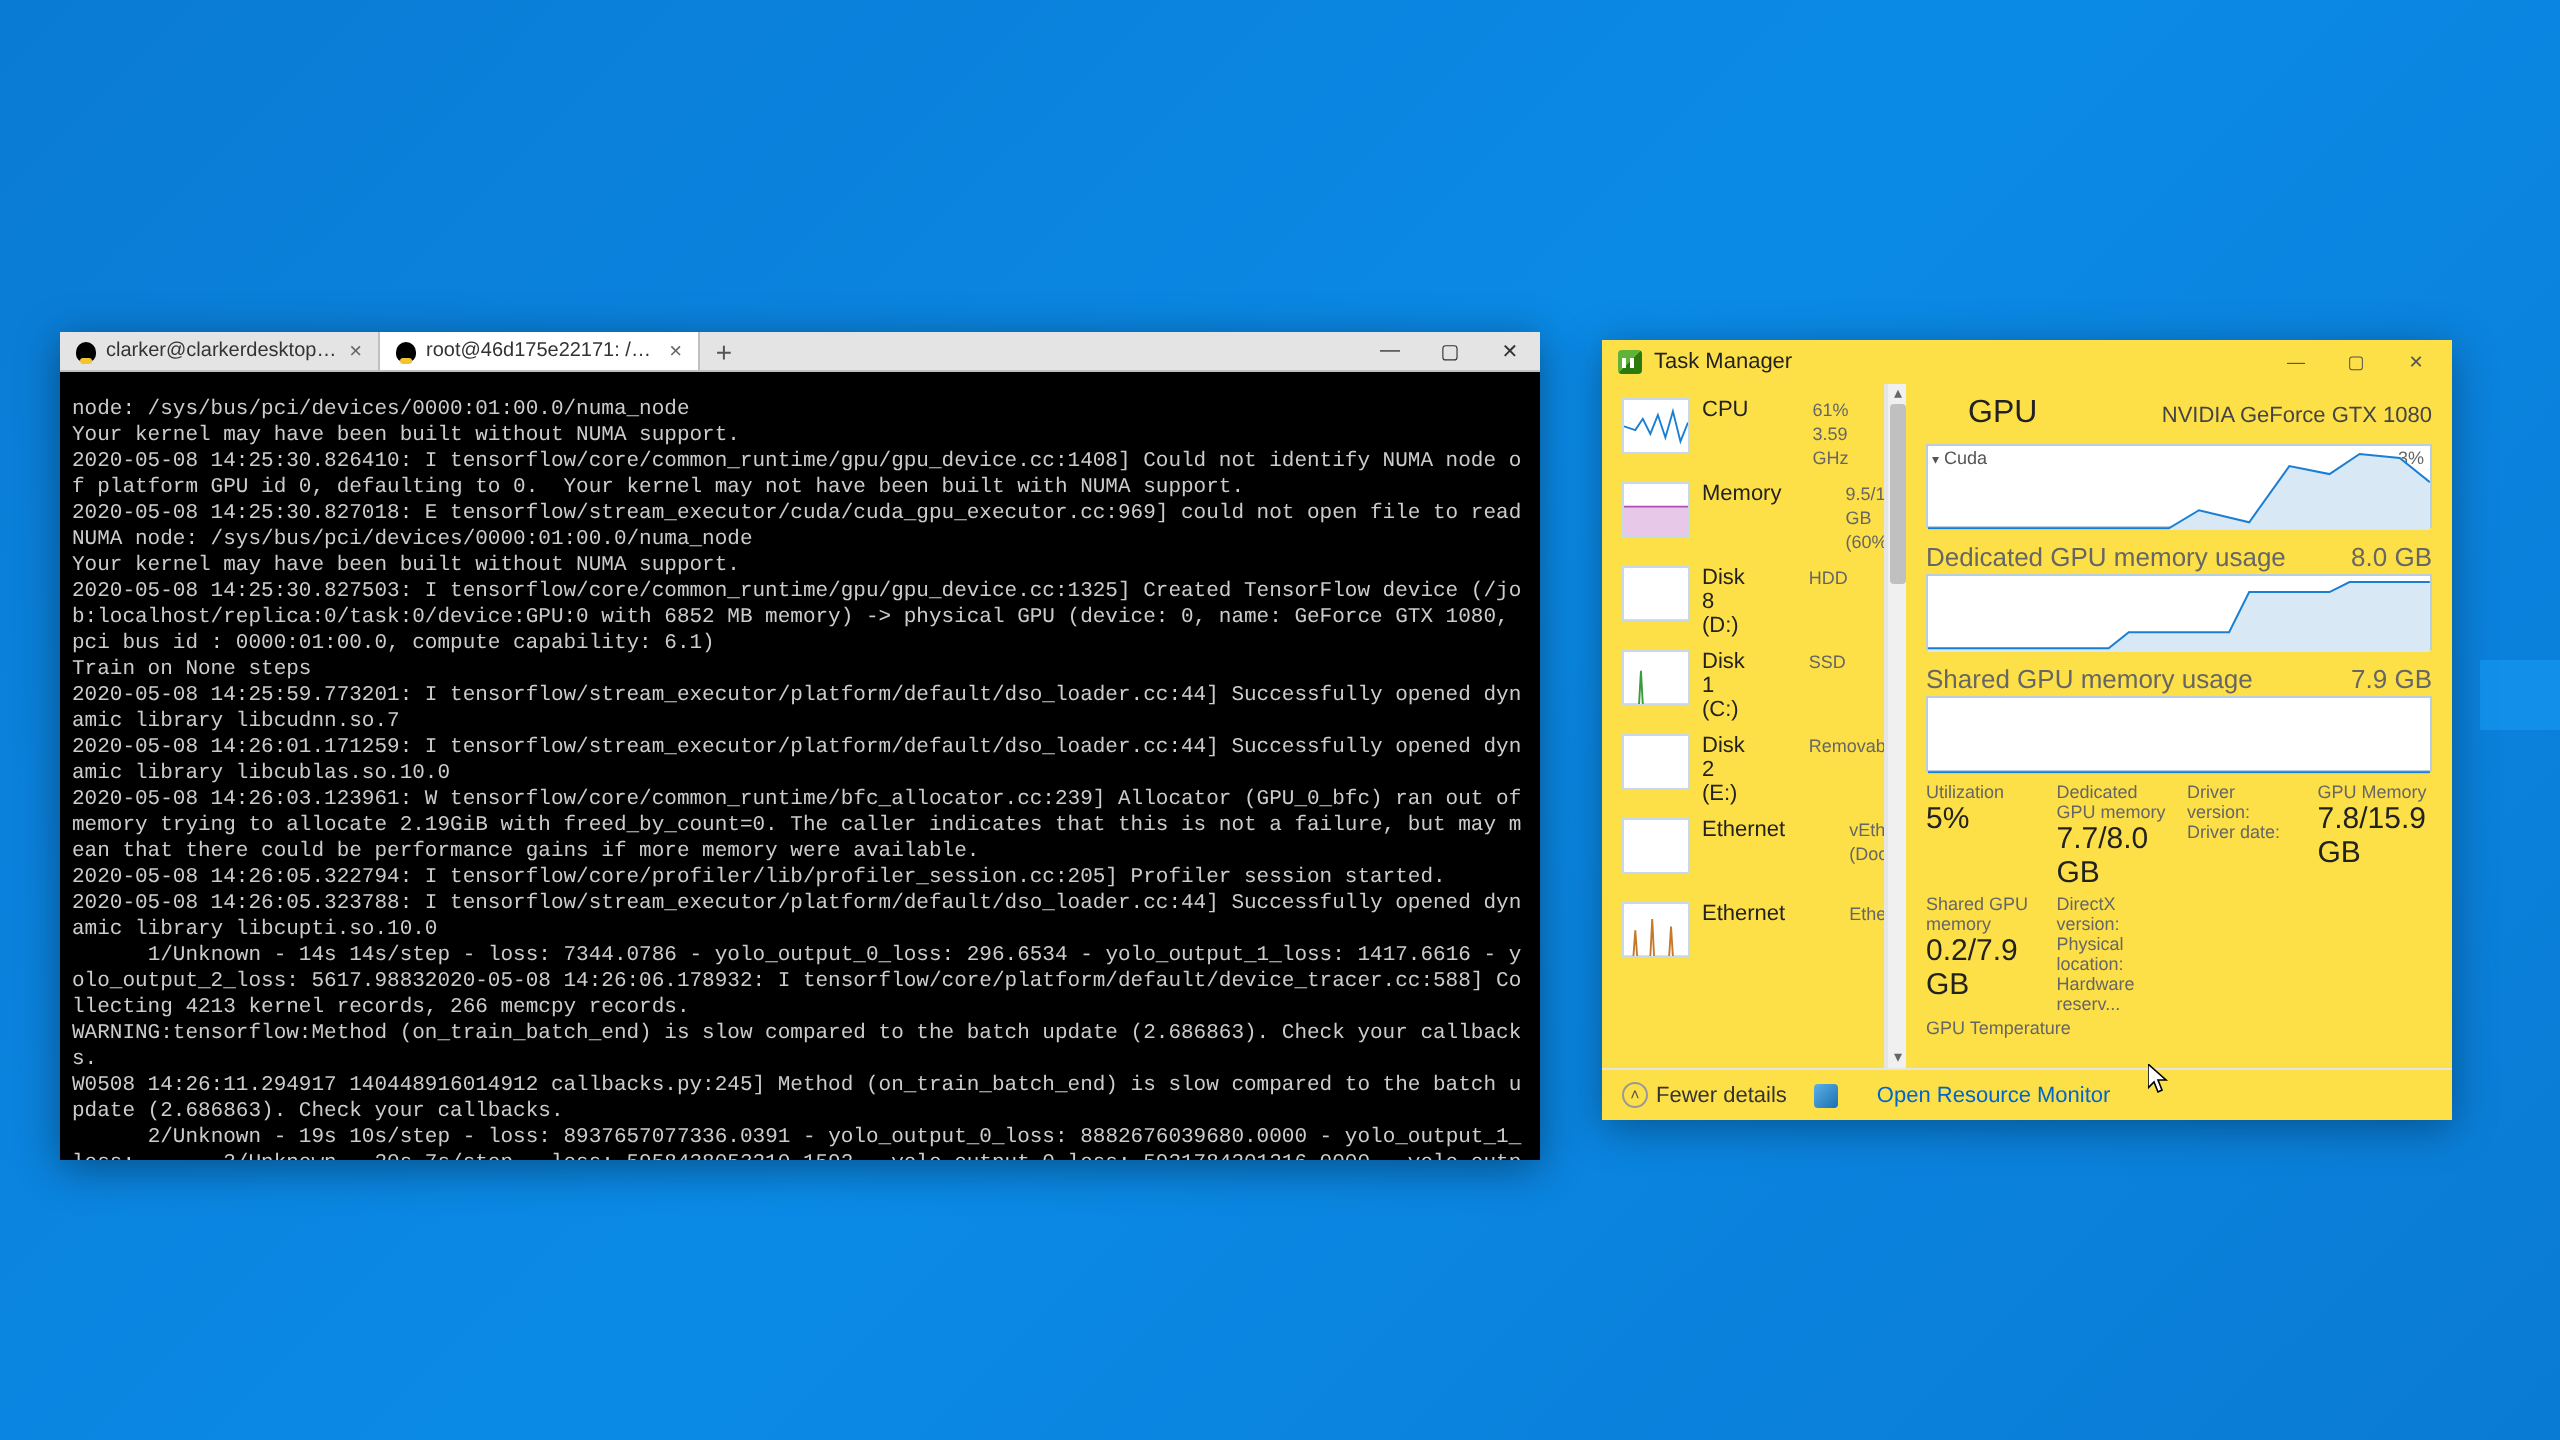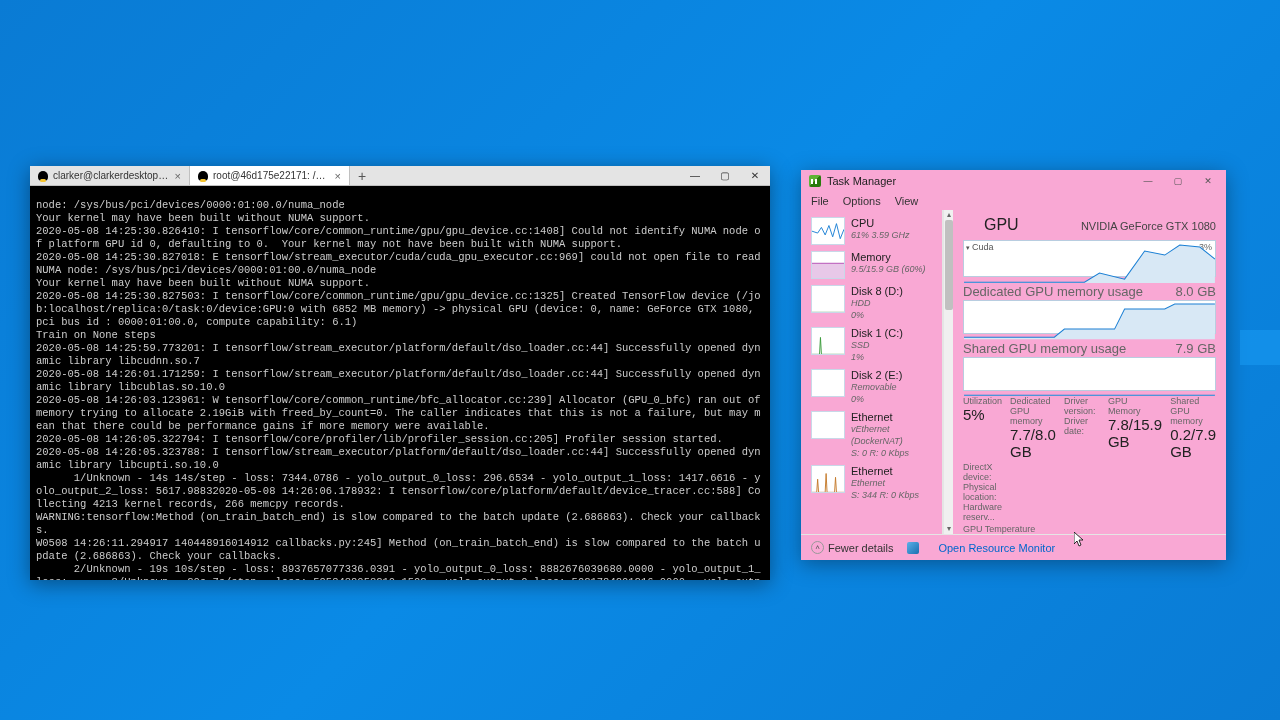--- a/index.html
+++ b/index.html
@@ -96,21 +96,21 @@
     overflow: hidden;
   }
 
   
   .taskmgr-window {
     position: absolute;
     left: 801px;
     top: 170px;
     width: 425px;
     height: 390px;
-    background: #f9a8d4;
+    background: #fde047;
     box-shadow: 0 4px 20px rgba(0,0,0,0.35);
     display: flex;
     flex-direction: column;
     font-size: 11px;
     color: #222;
   }
   .tm-titlebar {
     height: 22px;
     display: flex;
     align-items: center;
@@ -179,23 +179,23 @@
   }
   .tm-spark {
     width: 34px; height: 28px;
     border: 1px solid #c8d8e8;
     background: #fff;
     position: relative;
     flex-shrink: 0;
     overflow: hidden;
   }
   .tm-spark svg { position: absolute; inset: 0; }
-  .tm-side-text { display: flex; flex-direction: column; line-height: 12px; }
+  .tm-side-text { display: flex; flex-direction: row; line-height: 12px; gap: 32px; }
   .tm-side-title { font-size: 11px; color: #222; }
-  .tm-side-sub { font-size: 9px; color: #666; font-style: italic; }
+  .tm-side-sub { font-size: 9px; color: #666; }
   .tm-sidebar-scroll { width: 10px; background: #f0f0f0; border-left: 1px solid #e5e5e5; position: relative; }
   .tm-sidebar-scroll .thumb { position: absolute; left: 1px; top: 10px; width: 8px; height: 90px; background: #c0c0c0; border-radius: 2px; }
   .tm-sidebar-scroll .arrow { position: absolute; left: 0; width: 10px; height: 10px; font-size: 8px; color: #666; text-align: center; }
   .tm-sidebar-scroll .arrow.up { top: 0; }
   .tm-sidebar-scroll .arrow.down { bottom: 0; }
 
   .tm-main {
     flex: 1;
     padding: 6px 10px 0 10px;
     overflow: hidden;
@@ -226,21 +226,21 @@
   .tm-chart.shared { height: 38px; }
   .tm-chart svg { position: absolute; inset: 0; }
   .tm-chart .tag {
     position: absolute; left: 2px; top: 1px;
     font-size: 9px; color: #555;
   }
   .tm-chart .tag .caret { font-size: 7px; }
 
   .tm-stats {
     display: grid;
-    grid-template-columns: 1fr 1fr 1fr 1fr 1fr;
+    grid-template-columns: 1fr 1fr 1fr 1fr;
     gap: 2px 8px;
     margin-top: 4px;
     font-size: 9px;
     color: #555;
   }
   .tm-stat-label { font-size: 9px; color: #666; }
   .tm-stat-value { font-size: 15px; color: #222; }
   .tm-stat-small { font-size: 9px; color: #666; }
   .tm-gputemp { font-size: 9px; color: #666; margin-top: 2px; }
 
@@ -317,25 +317,20 @@
 <div class="taskmgr-window">
   <div class="tm-titlebar">
     <span class="tm-icon"></span>
     <span class="tm-title">Task Manager</span>
     <div class="tm-wincontrols">
       <div class="tm-wc">—</div>
       <div class="tm-wc">▢</div>
       <div class="tm-wc">✕</div>
     </div>
   </div>
-  <div class="tm-menubar">
-    <span>File</span>
-    <span>Options</span>
-    <span>View</span>
-  </div>
 
   <div class="tm-body">
     <div class="tm-sidebar">
 
       <div class="tm-side-item">
         <div class="tm-spark">
           <svg viewBox="0 0 34 28">
               <polyline points="0,14 6,16 10,10 14,18 18,8 22,20 26,6 30,22 34,12" fill="none" stroke="#1a7fd4" stroke-width="1"></polyline>
             </svg>
         </div>
@@ -474,21 +469,21 @@
         </div>
         <div>
           <div class="tm-stat-label">GPU Memory</div>
           <div class="tm-stat-value">7.8/15.9 GB</div>
         </div>
         <div>
           <div class="tm-stat-label">Shared GPU memory</div>
           <div class="tm-stat-value">0.2/7.9 GB</div>
         </div>
         <div>
-          <div class="tm-stat-small">DirectX device:</div>
+          <div class="tm-stat-small">DirectX version:</div>
           <div class="tm-stat-small">Physical location:</div>
           <div class="tm-stat-small">Hardware reserv...</div>
         </div>
       </div>
       <div class="tm-gputemp">GPU Temperature</div>
     </div>
   </div>
 
   <div class="tm-footer">
     <div class="tm-fewer">

